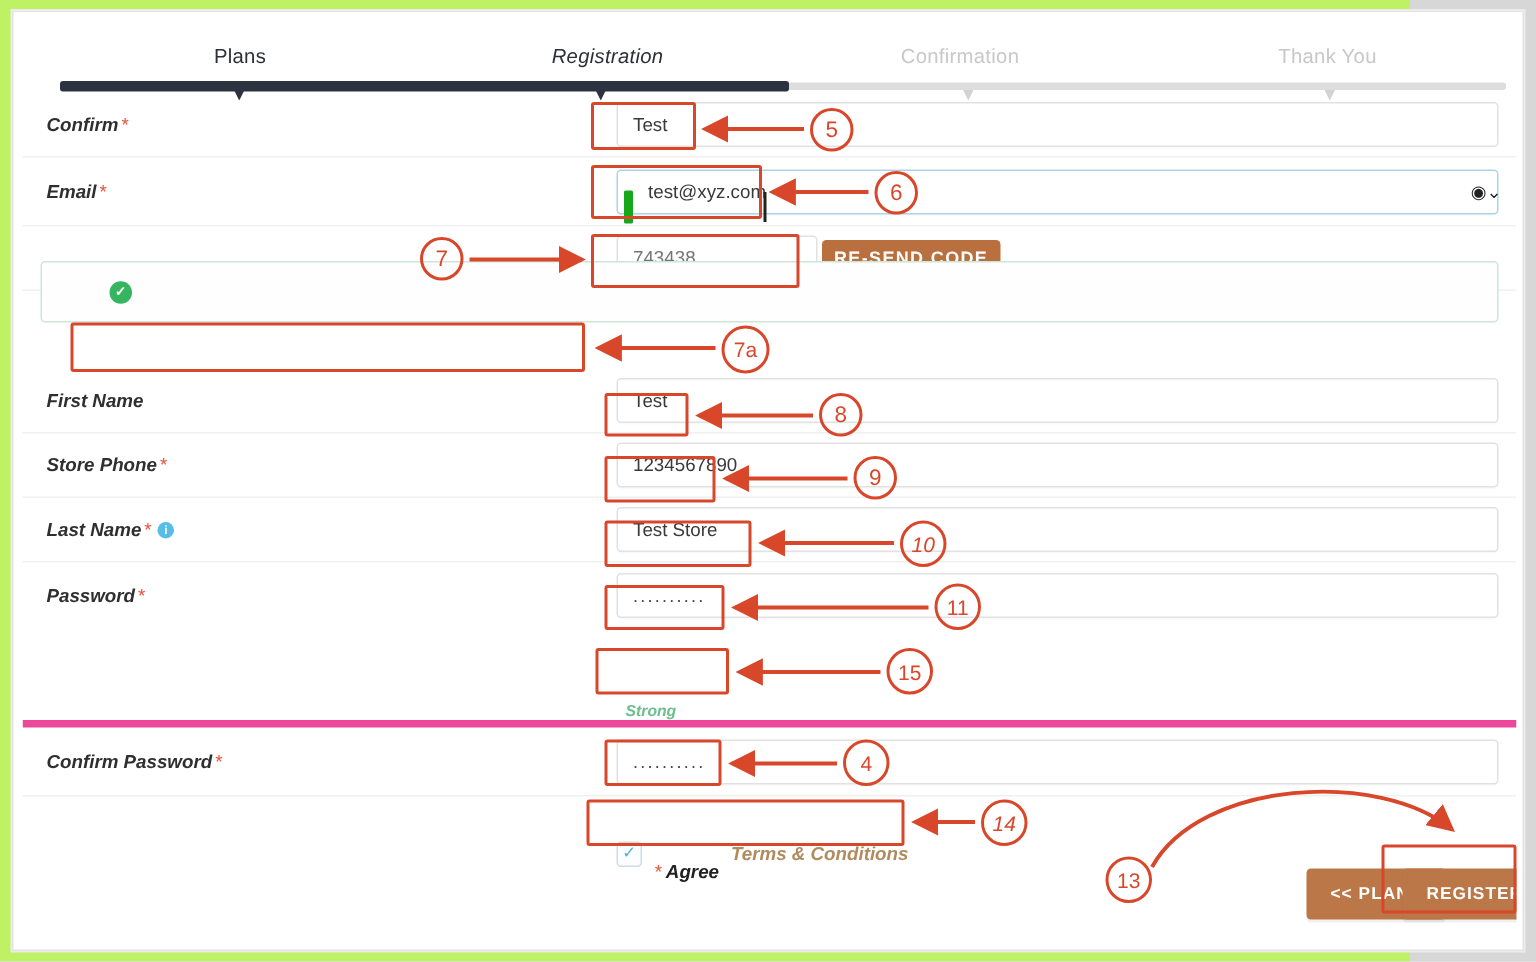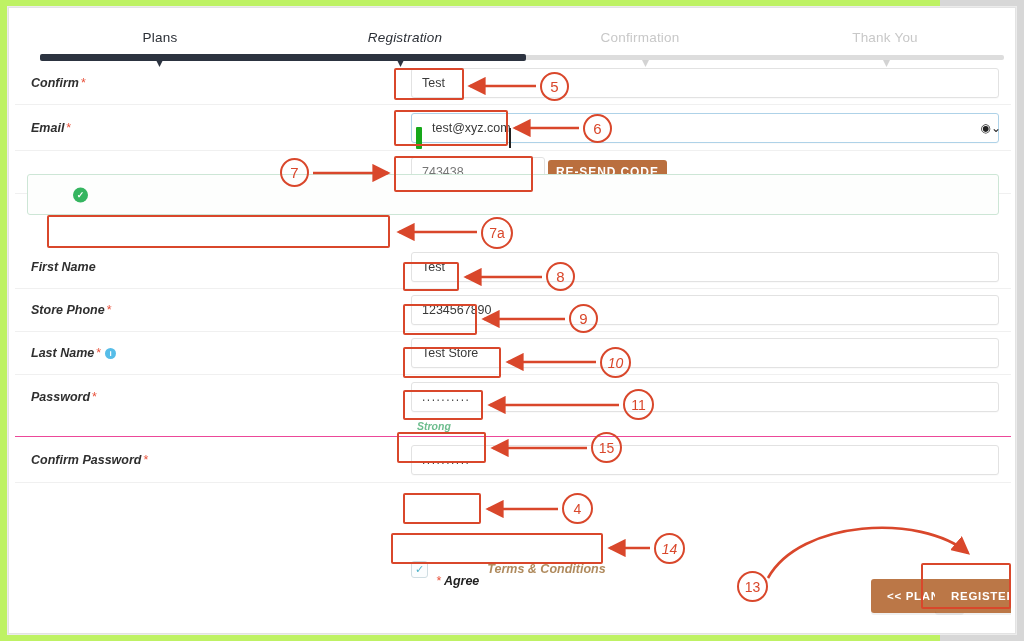--- a/index.html
+++ b/index.html
@@ -348,21 +348,21 @@
           <input class="field" type="text" value="Test Store" style="">
         </div>
 
         <div class="row" style="border-bottom:none;">
           <div class="label">
             <span>Password</span><span class="req">*</span>
           </div>
           <input class="field dots" type="text" value=".........." style="">
         </div>
 
-        <div class="row" style="height:19px; border-bottom:1px solid #ec4899;">
+        <div class="row" style="height:19px; border-bottom:5px solid #ec4899;margin-top:48px;">
           <span class="strength">Strong</span>
         </div>
 
         <div class="row tall">
           <div class="label">
             <span>Confirm Password</span><span class="req">*</span>
           </div>
           <input class="field dots" type="text" value=".........." style="">
         </div>
       </div>

